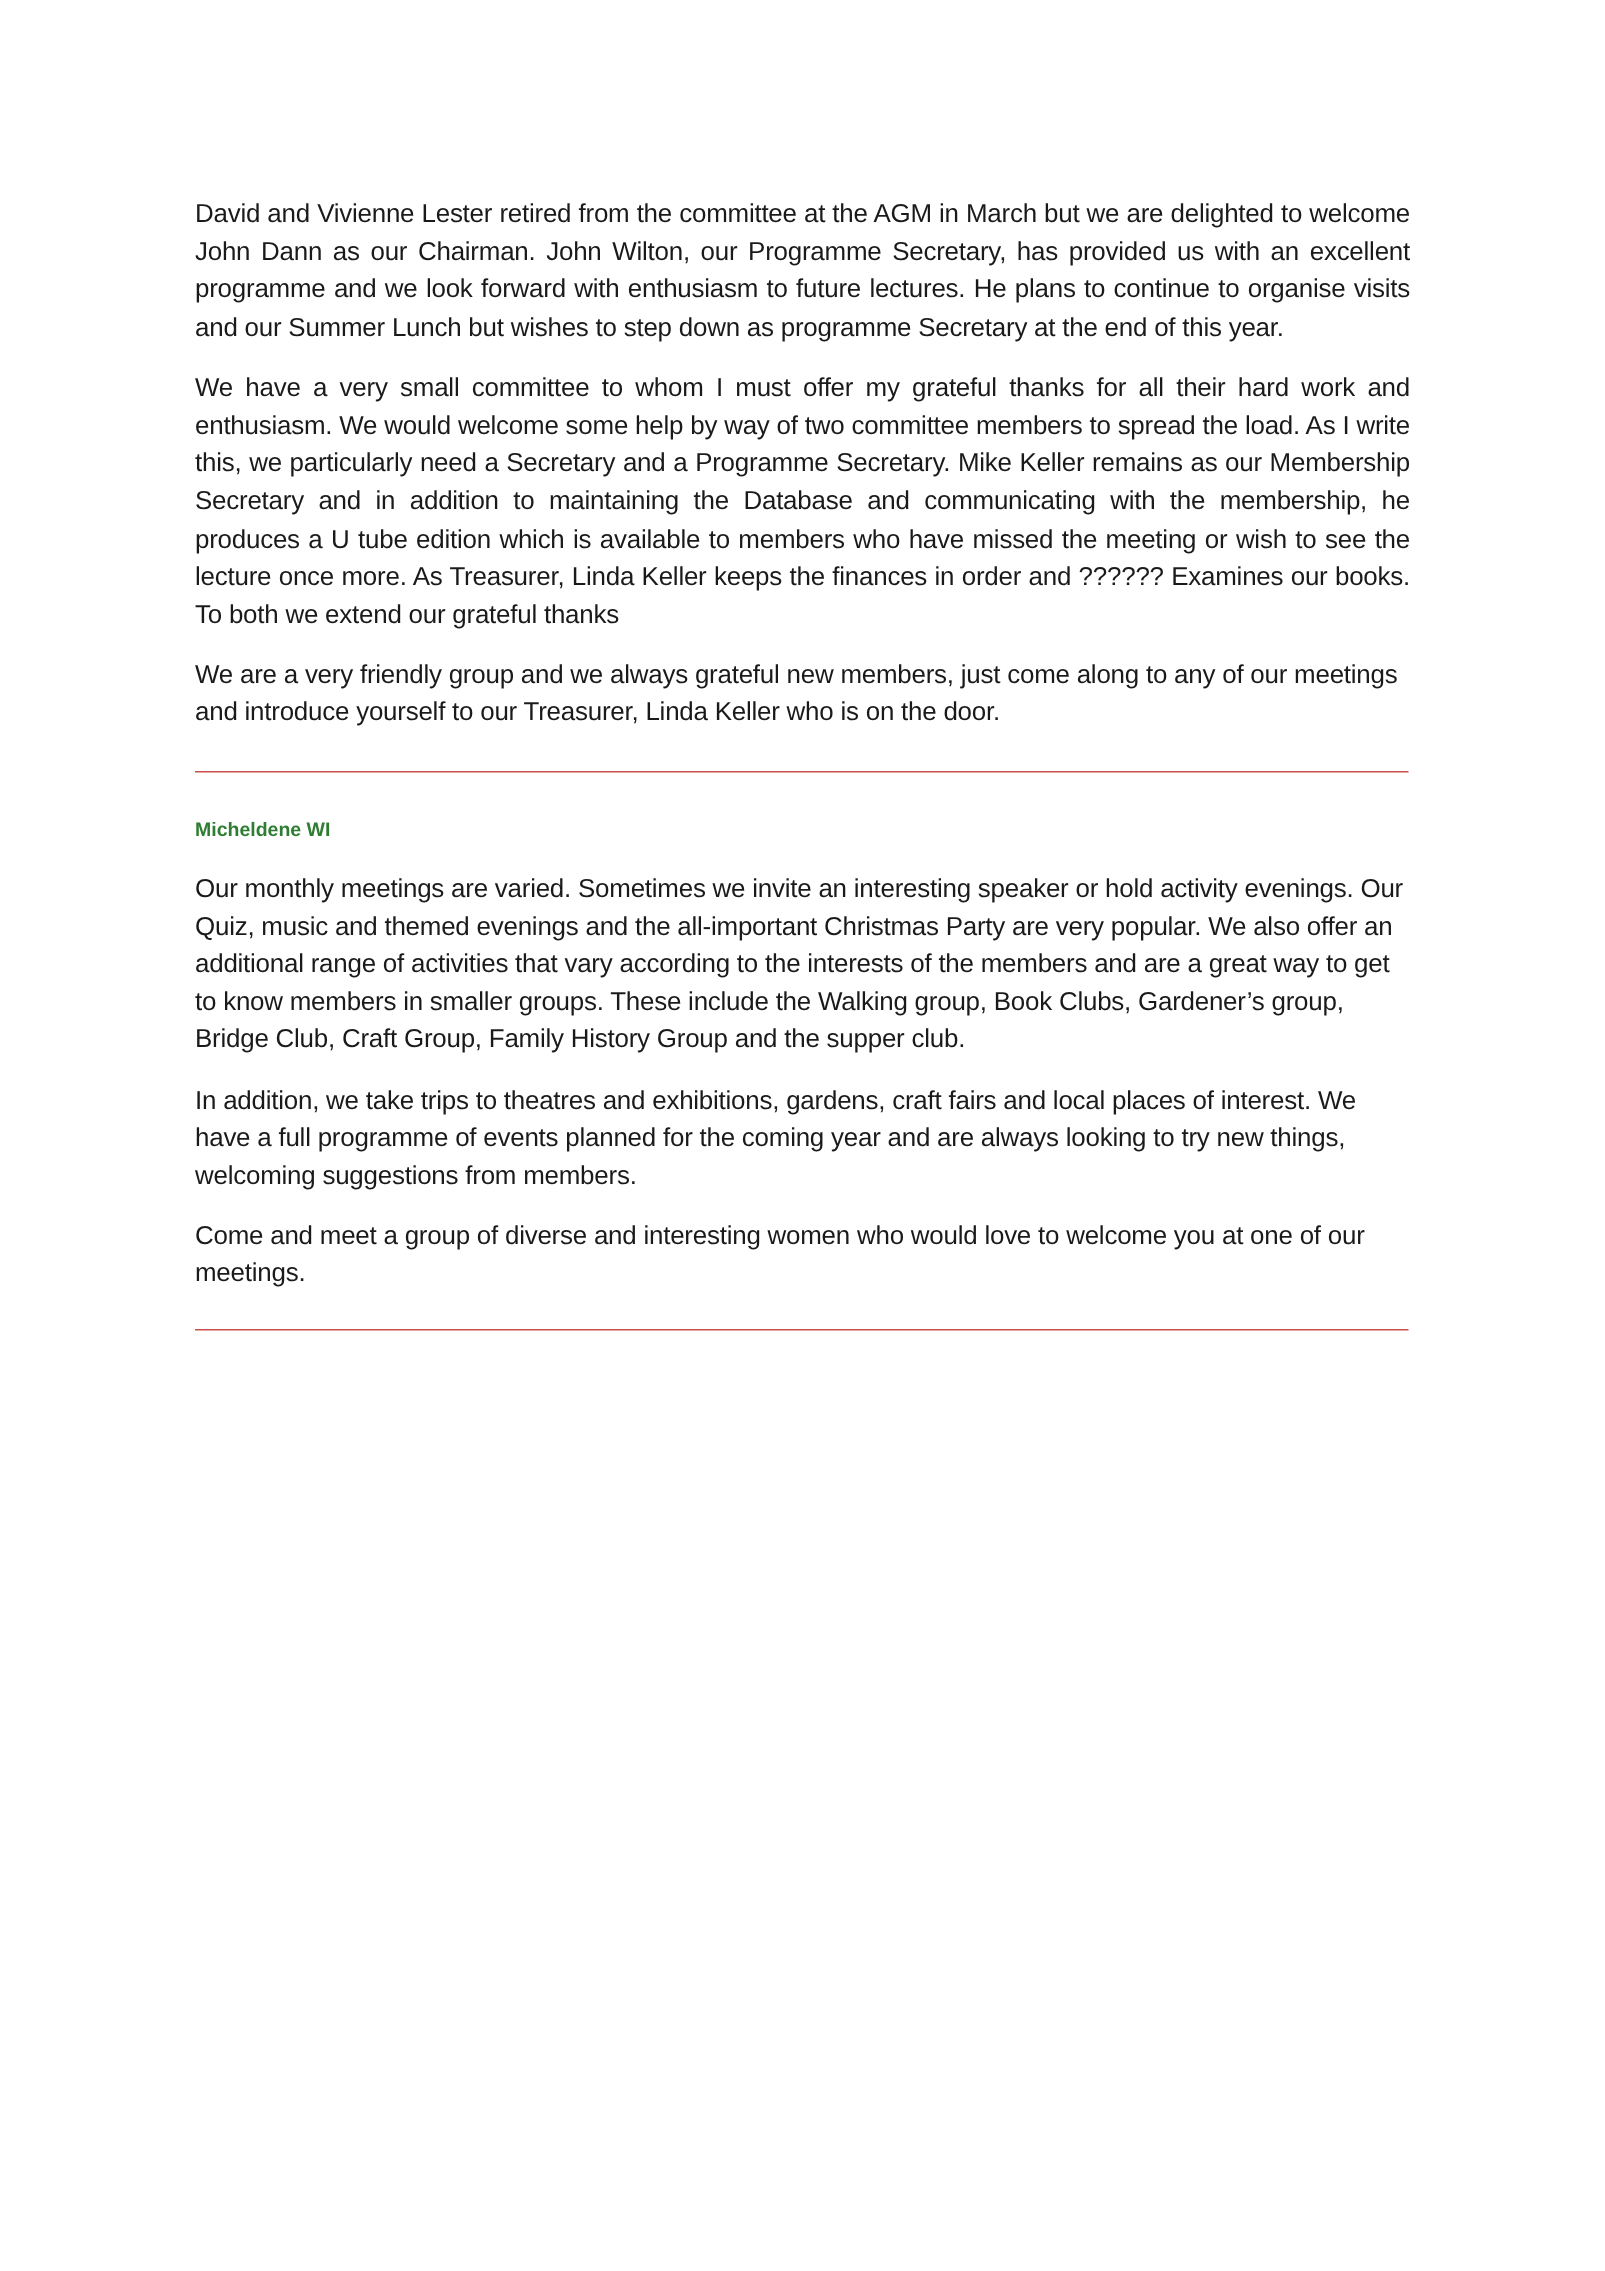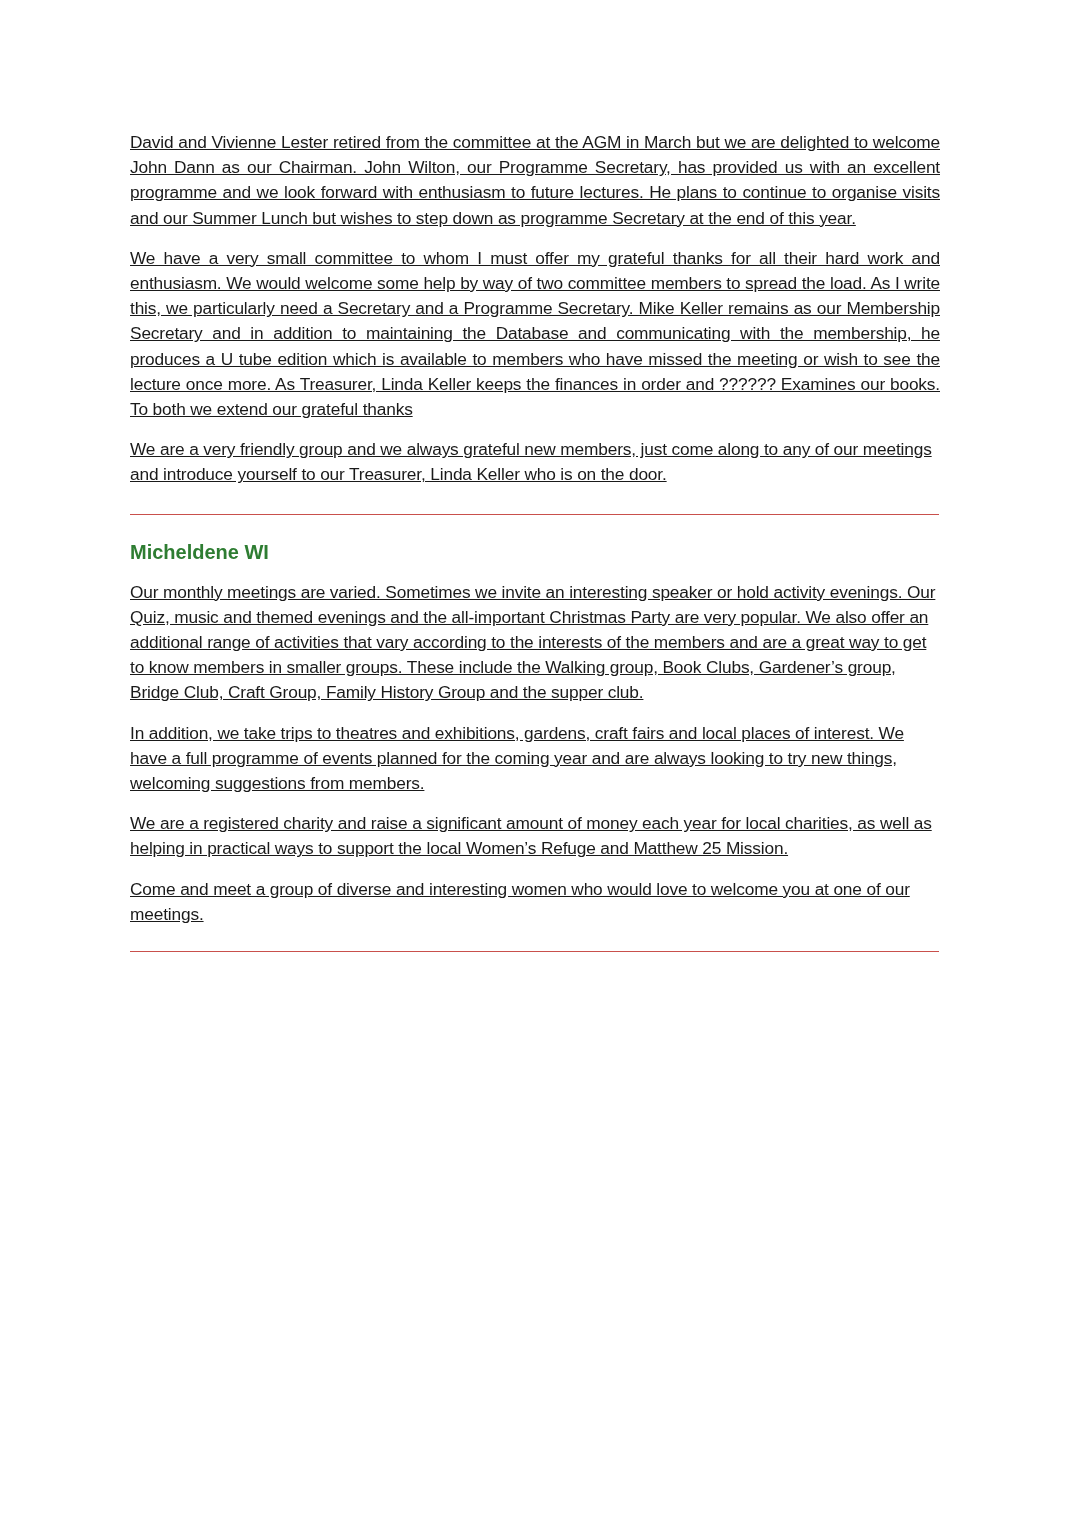--- a/index.html
+++ b/index.html
@@ -19,42 +19,41 @@
       position: absolute;
       left: 130px;
       top: 130px;
       width: 810px;
     }
     p {
       margin: 0 0 15px 0;
       font-size: 17.3px;
       line-height: 25.2px;
       letter-spacing: -0.15px;
-      text-decoration: underline;
     }
     p.justify {
       text-align: justify;
       text-align-last: left;
     }
     .signature {
       margin-bottom: 0;
     }
     .divider {
       height: 0;
       border: none;
       border-top: 1.5px solid #c9504c;
       margin: 0;
       width: 809px;
     }
     .divider-1 {
       margin-top: 26px;
     }
     .section-heading {
       margin: 25px 0 15px 0;
-      font-size: 20px;
+      font-size: 13px;
       line-height: 25px;
       font-weight: bold;
       color: #2e7d32;
     }
     .bold {
       font-weight: bold;
     }
     .divider-2 {
       margin-top: 24px;
     }
@@ -69,19 +68,18 @@
     <p class="justify">We have a very small committee to whom I must offer my grateful thanks for all their hard work and enthusiasm. We would welcome some help by way of two committee members to spread the load. As I write this, we particularly need a Secretary and a Programme Secretary. Mike Keller remains as our Membership Secretary and in addition to maintaining the Database and communicating with the membership, he produces a U tube edition which is available to members who have missed the meeting or wish to see the lecture once more. As Treasurer, Linda Keller keeps the finances in order and ?????? Examines our books. To both we extend our grateful thanks</p>
     <p>We are a very friendly group and we always grateful new members, just come along to any of our meetings and introduce yourself to our Treasurer, Linda Keller who is on the door.</p>
   </section>
 
   <hr class="divider divider-1">
 
   <section>
     <div class="section-heading">Micheldene WI</div>
     <p>Our monthly meetings are varied. Sometimes we invite an interesting speaker or hold activity evenings. Our Quiz, music and themed evenings and the all-important Christmas Party are very popular. We also offer an additional range of activities that vary according to the interests of the members and are a great way to get to know members in smaller groups. These include the Walking group, Book Clubs, Gardener’s group, Bridge Club, Craft Group, Family History Group and the supper club.</p>
     <p>In addition, we take trips to theatres and exhibitions, gardens, craft fairs and local places of interest. We have a full programme of events planned for the coming year and are always looking to try new things, welcoming suggestions from members.</p>
-    <p>We are a registered charity and raise a significant amount of money each year for local charities, as well as helping in practical ways to support the local Women’s Refuge and Matthew 25 Mission.</p>
     <p>Come and meet a group of diverse and interesting women who would love to welcome you at one of our meetings.</p>
   </section>
 
   <hr class="divider divider-2">
 
 </div>
 
 </body></html>

